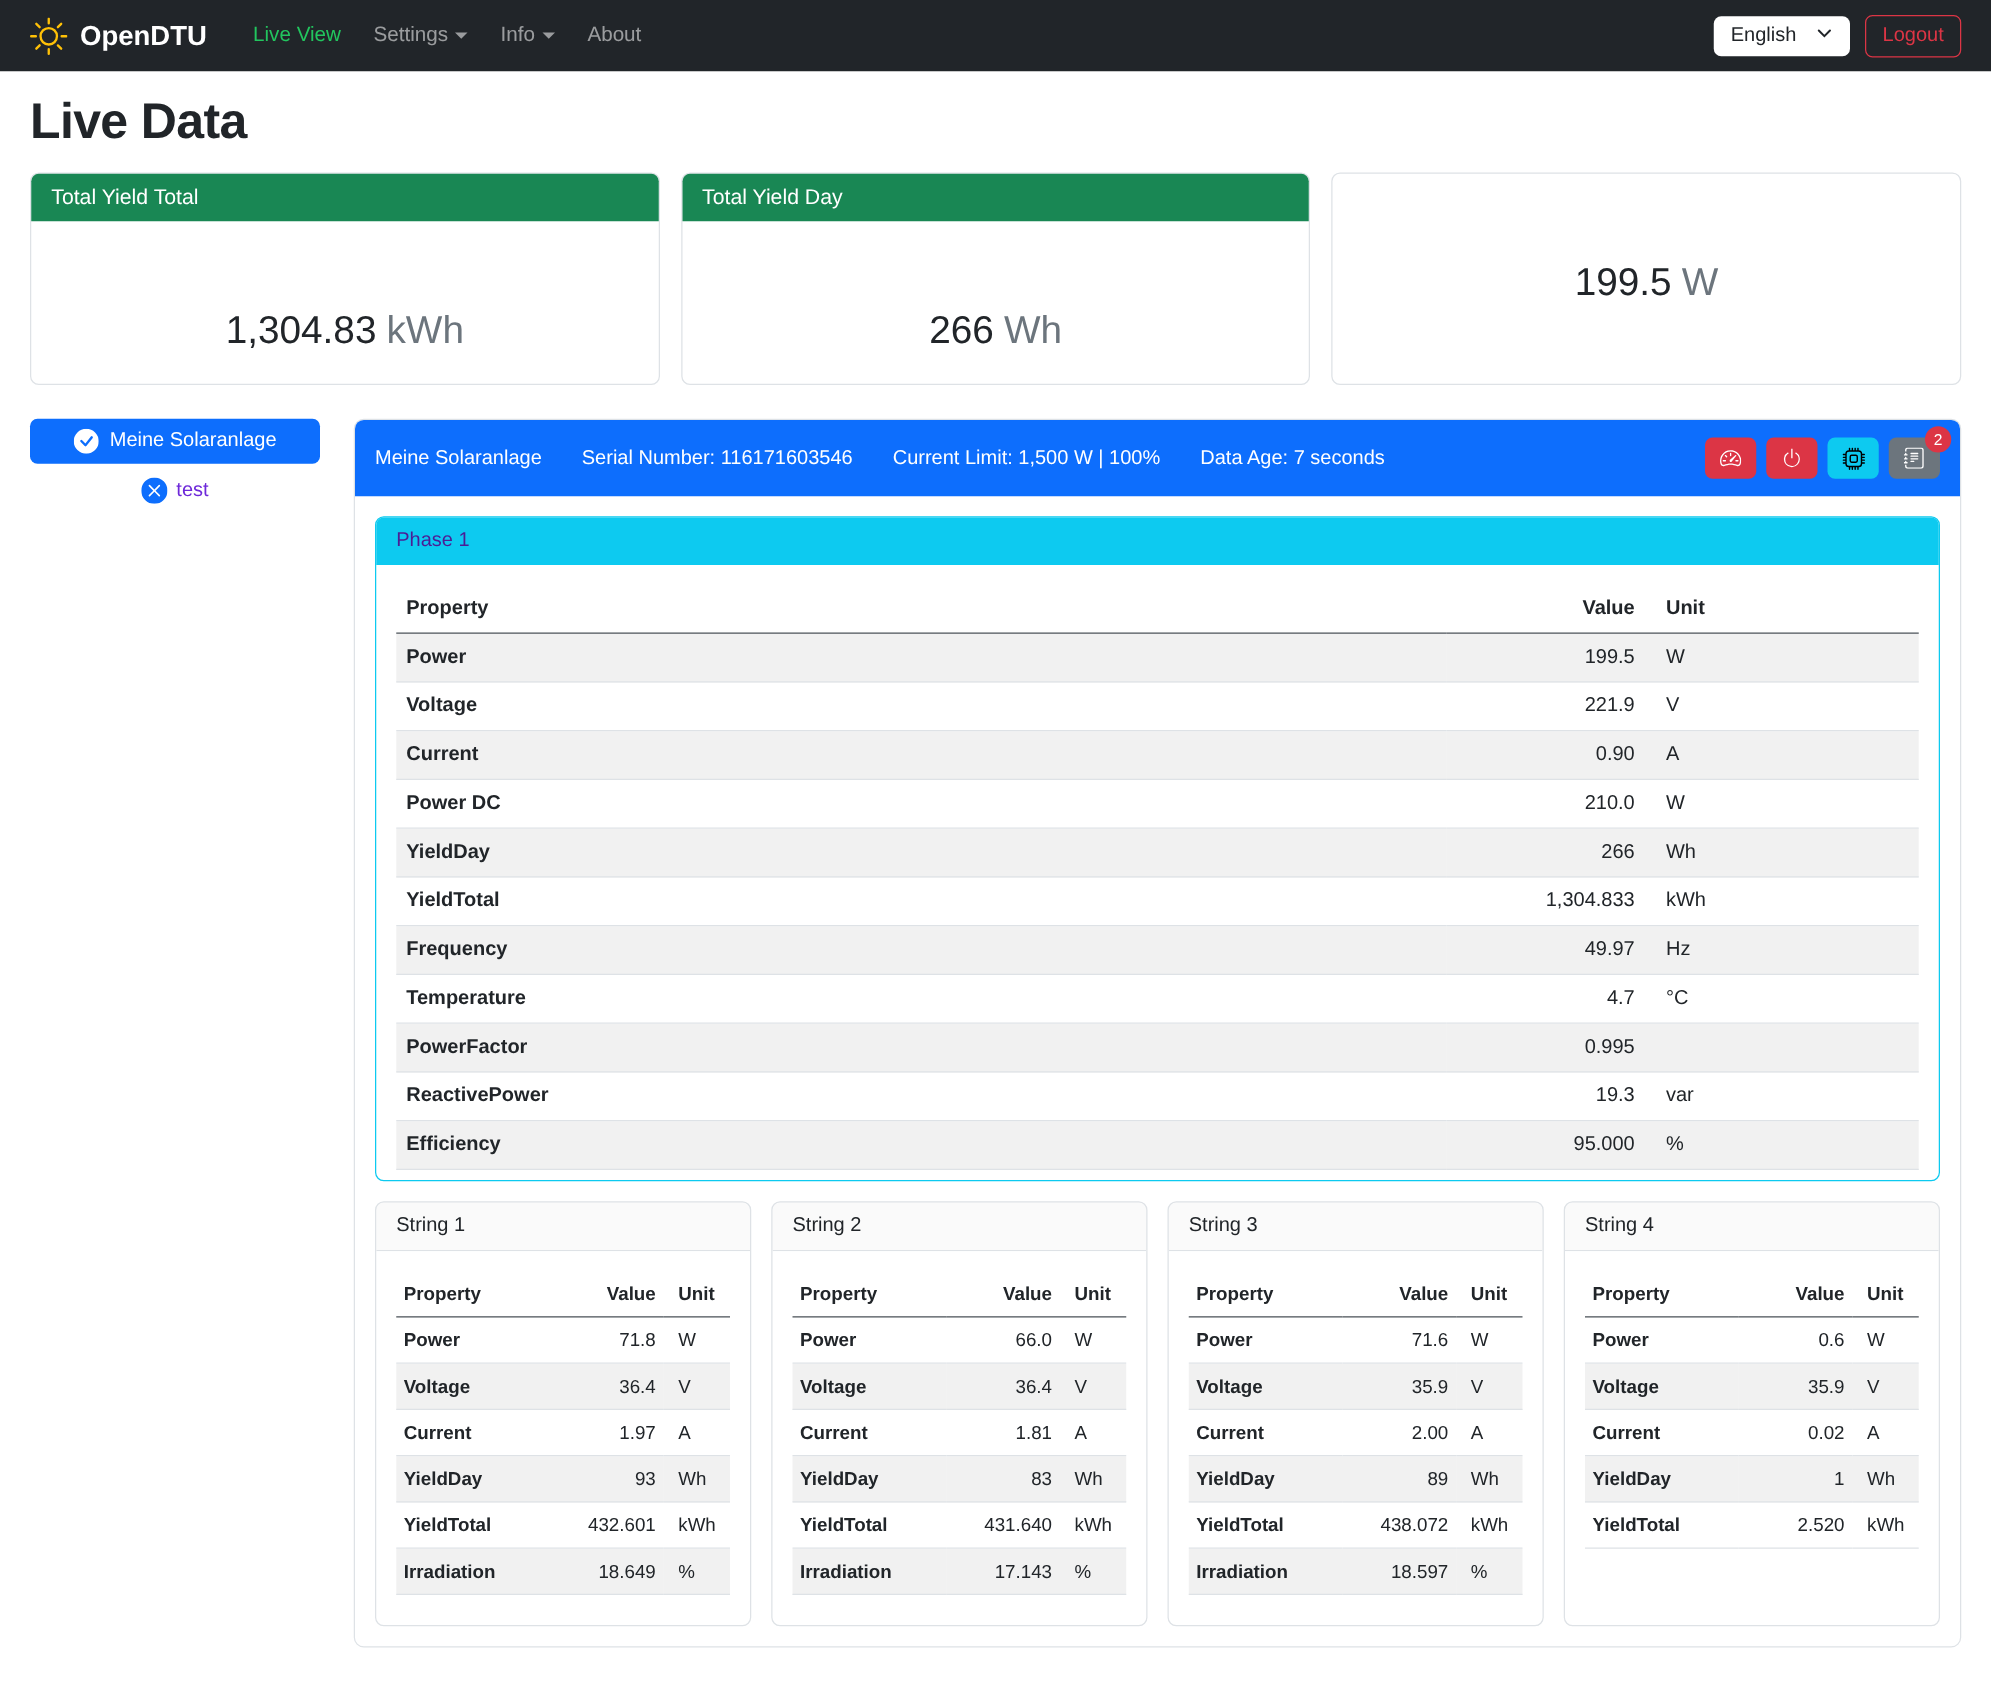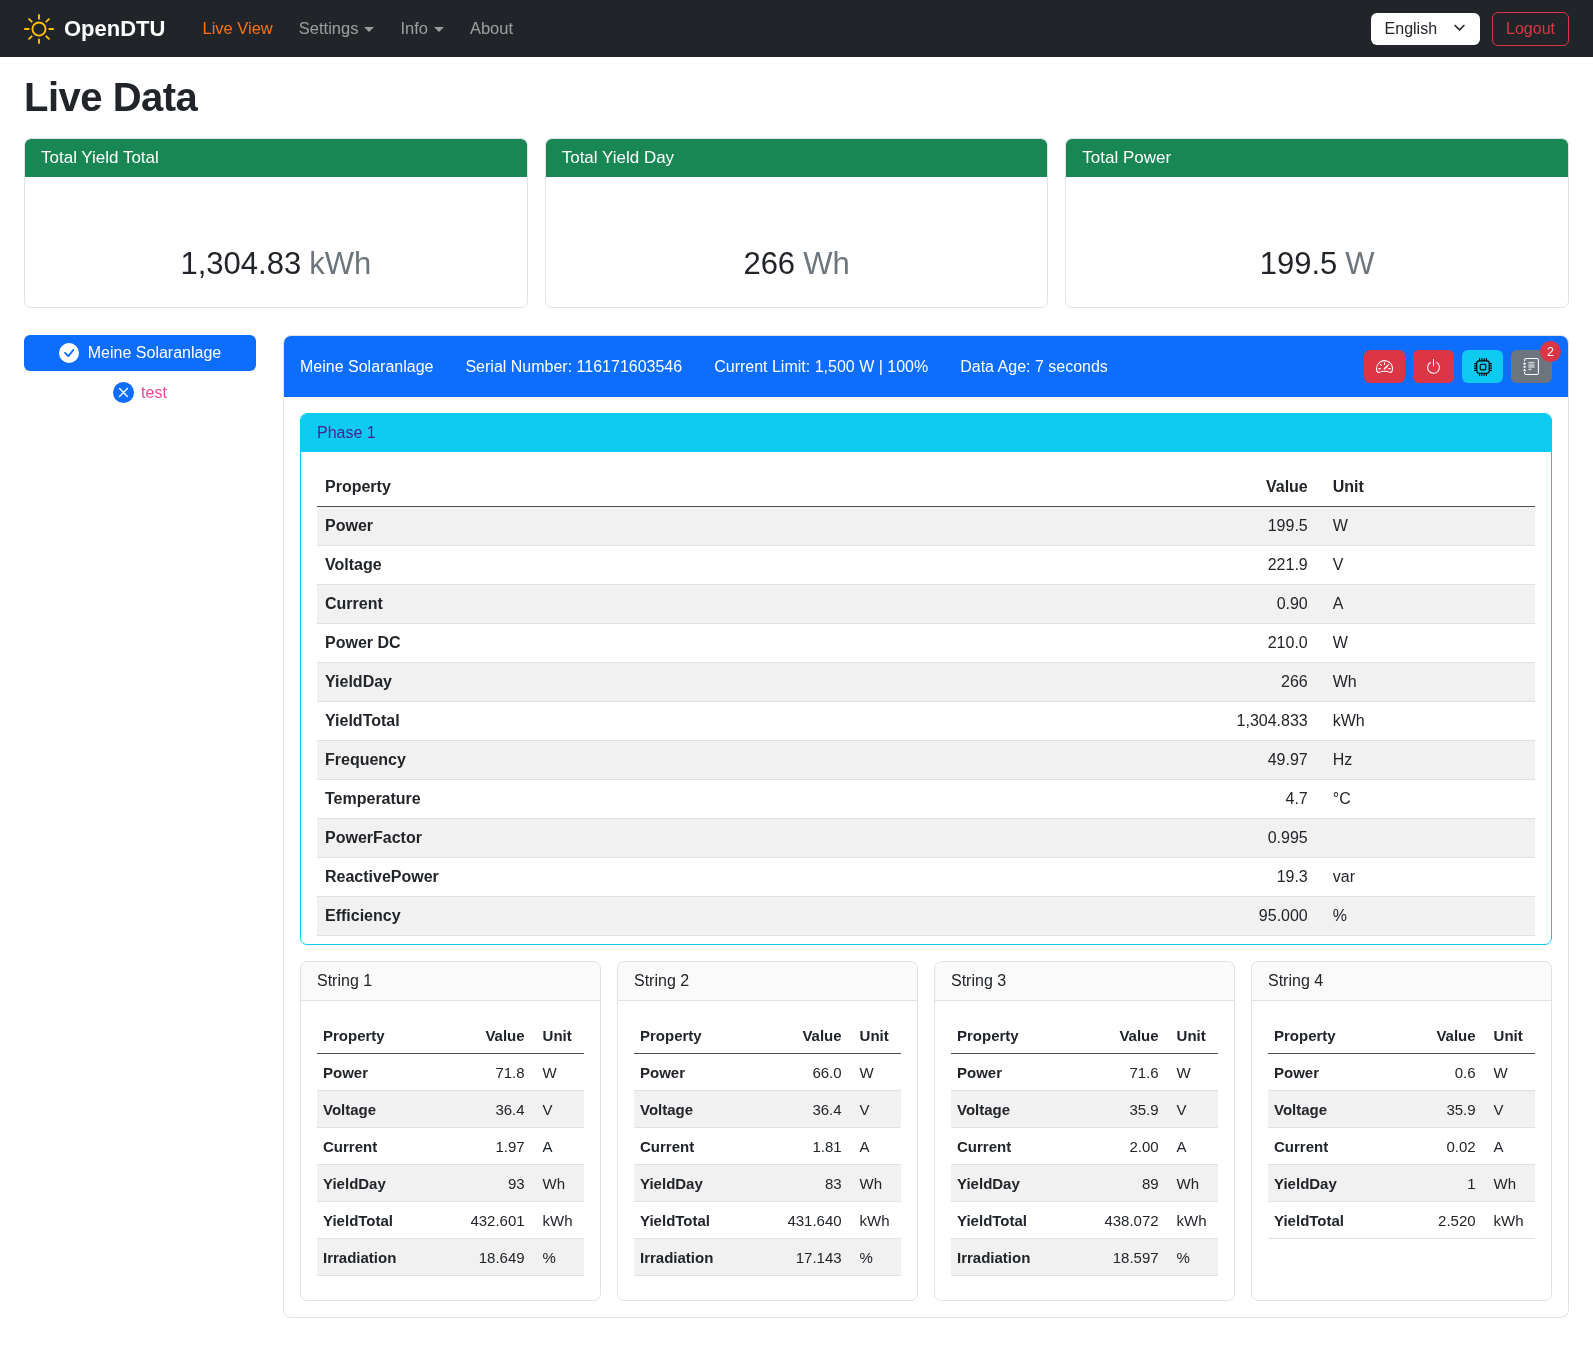--- a/index.html
+++ b/index.html
@@ -12,21 +12,21 @@
   
   .navbar {
     height:57px; background:#212529; display:flex; align-items:center;
     padding:12px 24px;
   }
   .brand { display:flex; align-items:center; gap:10px; color:#fff;
     font-size:22px; font-weight:700; }
   .brand svg { display:block; }
   .nav-links { display:flex; align-items:center; margin-left:24px; }
   .nav-item { color:rgba(255,255,255,.55); padding:8px 13px; font-size:16.5px; cursor:pointer; }
-  .nav-item.active { color:#f97316; }
+  .nav-item.active { color:#22c55e; }
   .caret { display:inline-block; margin-left:6px; vertical-align:2px;
     border-top:5px solid; border-right:5px solid transparent; border-left:5px solid transparent; }
   .nav-right { margin-left:auto; display:flex; align-items:center; gap:12px; }
   .lang-select { background:#fff; color:#212529; border-radius:6px; padding:7px 14px;
     display:flex; align-items:center; gap:16px; font-size:16px; cursor:pointer; }
   .logout-btn { background:transparent; border:1px solid #dc3545; color:#dc3545;
     border-radius:6px; padding:7px 13px; font-size:16px; font-family:inherit; cursor:pointer; }
 
   
   .page { padding:0 24px; }
@@ -40,21 +40,21 @@
   .summary-card .bd { text-align:center; padding:25px 16px; font-size:31px; font-weight:500;margin-top:44px; }
   .summary-card .unit { color:#6c757d; margin-left:8px; }
 
   
   .main-row { display:flex; gap:27px; align-items:flex-start; padding-bottom:29px; }
   .sidebar { width:232px; flex:none; }
   .inv-select-btn { width:100%; background:#0d6efd; border:none; color:#fff; border-radius:6px;
     padding:8px 10px; font-size:16px; font-family:inherit; display:flex; align-items:center;
     justify-content:center; gap:9px; cursor:pointer; }
   .inv-test { margin-top:11px; display:flex; align-items:center; justify-content:center;
-    gap:7px; color:#ec4899; font-size:16px; cursor:pointer; }
+    gap:7px; color:#6d28d9; font-size:16px; cursor:pointer; }
 
   .inv-card { flex:1; border:1px solid #dee2e6; border-radius:8px; background:#fff; }
   .inv-header { background:#0d6efd; color:#fff; border-radius:7px 7px 0 0;
     display:flex; align-items:center; gap:32px; padding:14px 16px; font-size:16px; }
   .inv-header .grow { flex:1; }
   .actions { display:flex; gap:8px; }
   .icon-btn { width:41px; height:33px; border:none; border-radius:6px; display:flex;
     align-items:center; justify-content:center; position:relative; cursor:pointer; }
   .btn-danger { background:#dc3545; }
   .btn-info { background:#0dcaf0; }
@@ -129,21 +129,20 @@
   <div class="summary-row">
     <div class="summary-card">
       <div class="hd">Total Yield Total</div>
       <div class="bd"><span>1,304.83</span><span class="unit">kWh</span></div>
     </div>
     <div class="summary-card">
       <div class="hd">Total Yield Day</div>
       <div class="bd"><span>266</span><span class="unit">Wh</span></div>
     </div>
     <div class="summary-card">
-      <div class="hd">Total Power</div>
       <div class="bd"><span>199.5</span><span class="unit">W</span></div>
     </div>
   </div>
 
   <div class="main-row">
 
     <div class="sidebar">
       <button class="inv-select-btn">
         <span style="display:flex;">
           <svg width="20" height="20" viewBox="0 0 16 16" fill="#fff">

